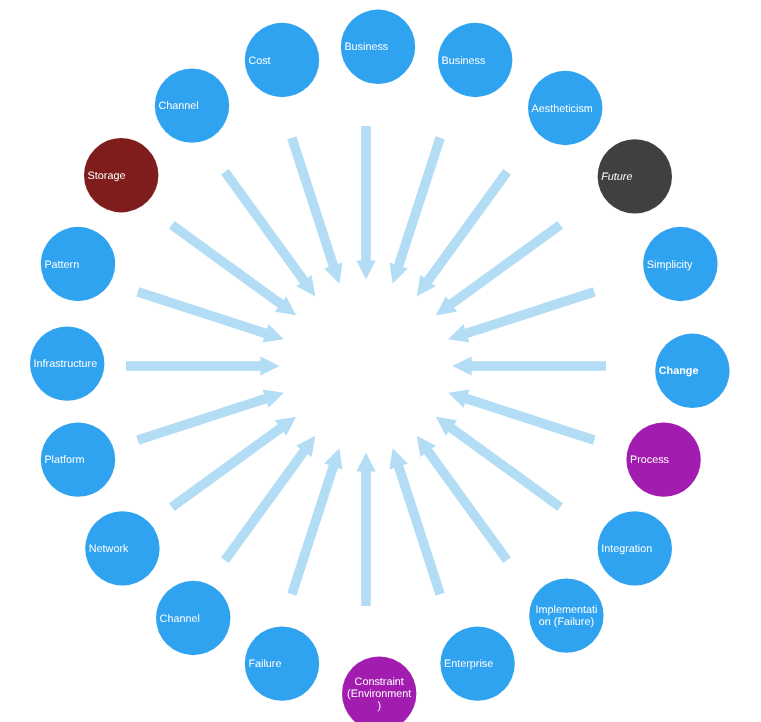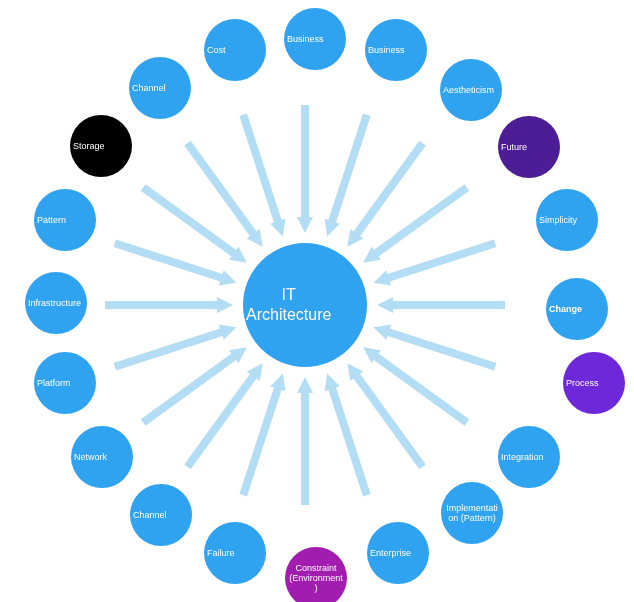--- a/index.html
+++ b/index.html
@@ -93,37 +93,37 @@
   <div id="node-layer">
       <div class="node outer-node" style="left: 284px; top: 8px; width: 62px; height: 62px; background: rgb(47, 162, 240);">
         <span class="node-label">Business</span>
       </div>
       <div class="node outer-node" style="left: 365px; top: 19px; width: 62px; height: 62px; background: rgb(47, 162, 240);">
         <span class="node-label">Business</span>
       </div>
       <div class="node outer-node" style="left: 440px; top: 59px; width: 62px; height: 62px; background: rgb(47, 162, 240);">
         <span class="node-label">Aestheticism</span>
       </div>
-      <div class="node outer-node" style="left: 498px; top: 116px; width: 62px; height: 62px; background: #4c1d95;">
+      <div class="node outer-node" style="left: 498px; top: 116px; width: 62px; height: 62px; background: #404040; font-style: italic;">
         <span class="node-label">Future</span>
       </div>
       <div class="node outer-node" style="left: 536px; top: 189px; width: 62px; height: 62px; background: rgb(47, 162, 240);">
         <span class="node-label">Simplicity</span>
       </div>
       <div class="node outer-node" style="left: 546px; top: 278px; width: 62px; height: 62px; background: rgb(47, 162, 240); font-weight: bold;">
         <span class="node-label">Change</span>
       </div>
-      <div class="node outer-node" style="left: 563px; top: 352px; width: 62px; height: 62px; background: #6d28d9;">
+      <div class="node outer-node" style="left: 522px; top: 352px; width: 62px; height: 62px; background: #a21caf;">
         <span class="node-label">Process</span>
       </div>
       <div class="node outer-node" style="left: 498px; top: 426px; width: 62px; height: 62px; background: rgb(47, 162, 240);">
         <span class="node-label">Integration</span>
       </div>
       <div class="node outer-node" style="left: 441px; top: 482px; width: 62px; height: 62px; background: rgb(47, 162, 240);">
-        <span class="node-label">Implementation (Pattern)</span>
+        <span class="node-label">Implementation (Failure)</span>
       </div>
       <div class="node outer-node" style="left: 367px; top: 522px; width: 62px; height: 62px; background: rgb(47, 162, 240);">
         <span class="node-label">Enterprise</span>
       </div>
       <div class="node outer-node" style="left: 285px; top: 547px; width: 62px; height: 62px; background: #a21caf;">
         <span class="node-label">Constraint (Environment)</span>
       </div>
       <div class="node outer-node" style="left: 204px; top: 522px; width: 62px; height: 62px; background: rgb(47, 162, 240);">
         <span class="node-label">Failure</span>
       </div>
@@ -135,28 +135,25 @@
       </div>
       <div class="node outer-node" style="left: 34px; top: 352px; width: 62px; height: 62px; background: rgb(47, 162, 240);">
         <span class="node-label">Platform</span>
       </div>
       <div class="node outer-node" style="left: 25px; top: 272px; width: 62px; height: 62px; background: rgb(47, 162, 240);">
         <span class="node-label">Infrastructure</span>
       </div>
       <div class="node outer-node" style="left: 34px; top: 189px; width: 62px; height: 62px; background: rgb(47, 162, 240);">
         <span class="node-label">Pattern</span>
       </div>
-      <div class="node outer-node" style="left: 70px; top: 115px; width: 62px; height: 62px; background: #000000;">
+      <div class="node outer-node" style="left: 70px; top: 115px; width: 62px; height: 62px; background: #7f1d1d;">
         <span class="node-label">Storage</span>
       </div>
       <div class="node outer-node" style="left: 129px; top: 57px; width: 62px; height: 62px; background: rgb(47, 162, 240);">
         <span class="node-label">Channel</span>
       </div>
       <div class="node outer-node" style="left: 204px; top: 19px; width: 62px; height: 62px; background: rgb(47, 162, 240);">
         <span class="node-label">Cost</span>
       </div>
     </div>
 
-  <div class="node" id="center-node" style="left: 243px; top: 243px; width: 124px; height: 124px; background: rgb(47, 162, 240);">
-    <span class="node-label">IT<br>Architecture</span>
-  </div>
 
 </div>
 
 </body></html>

